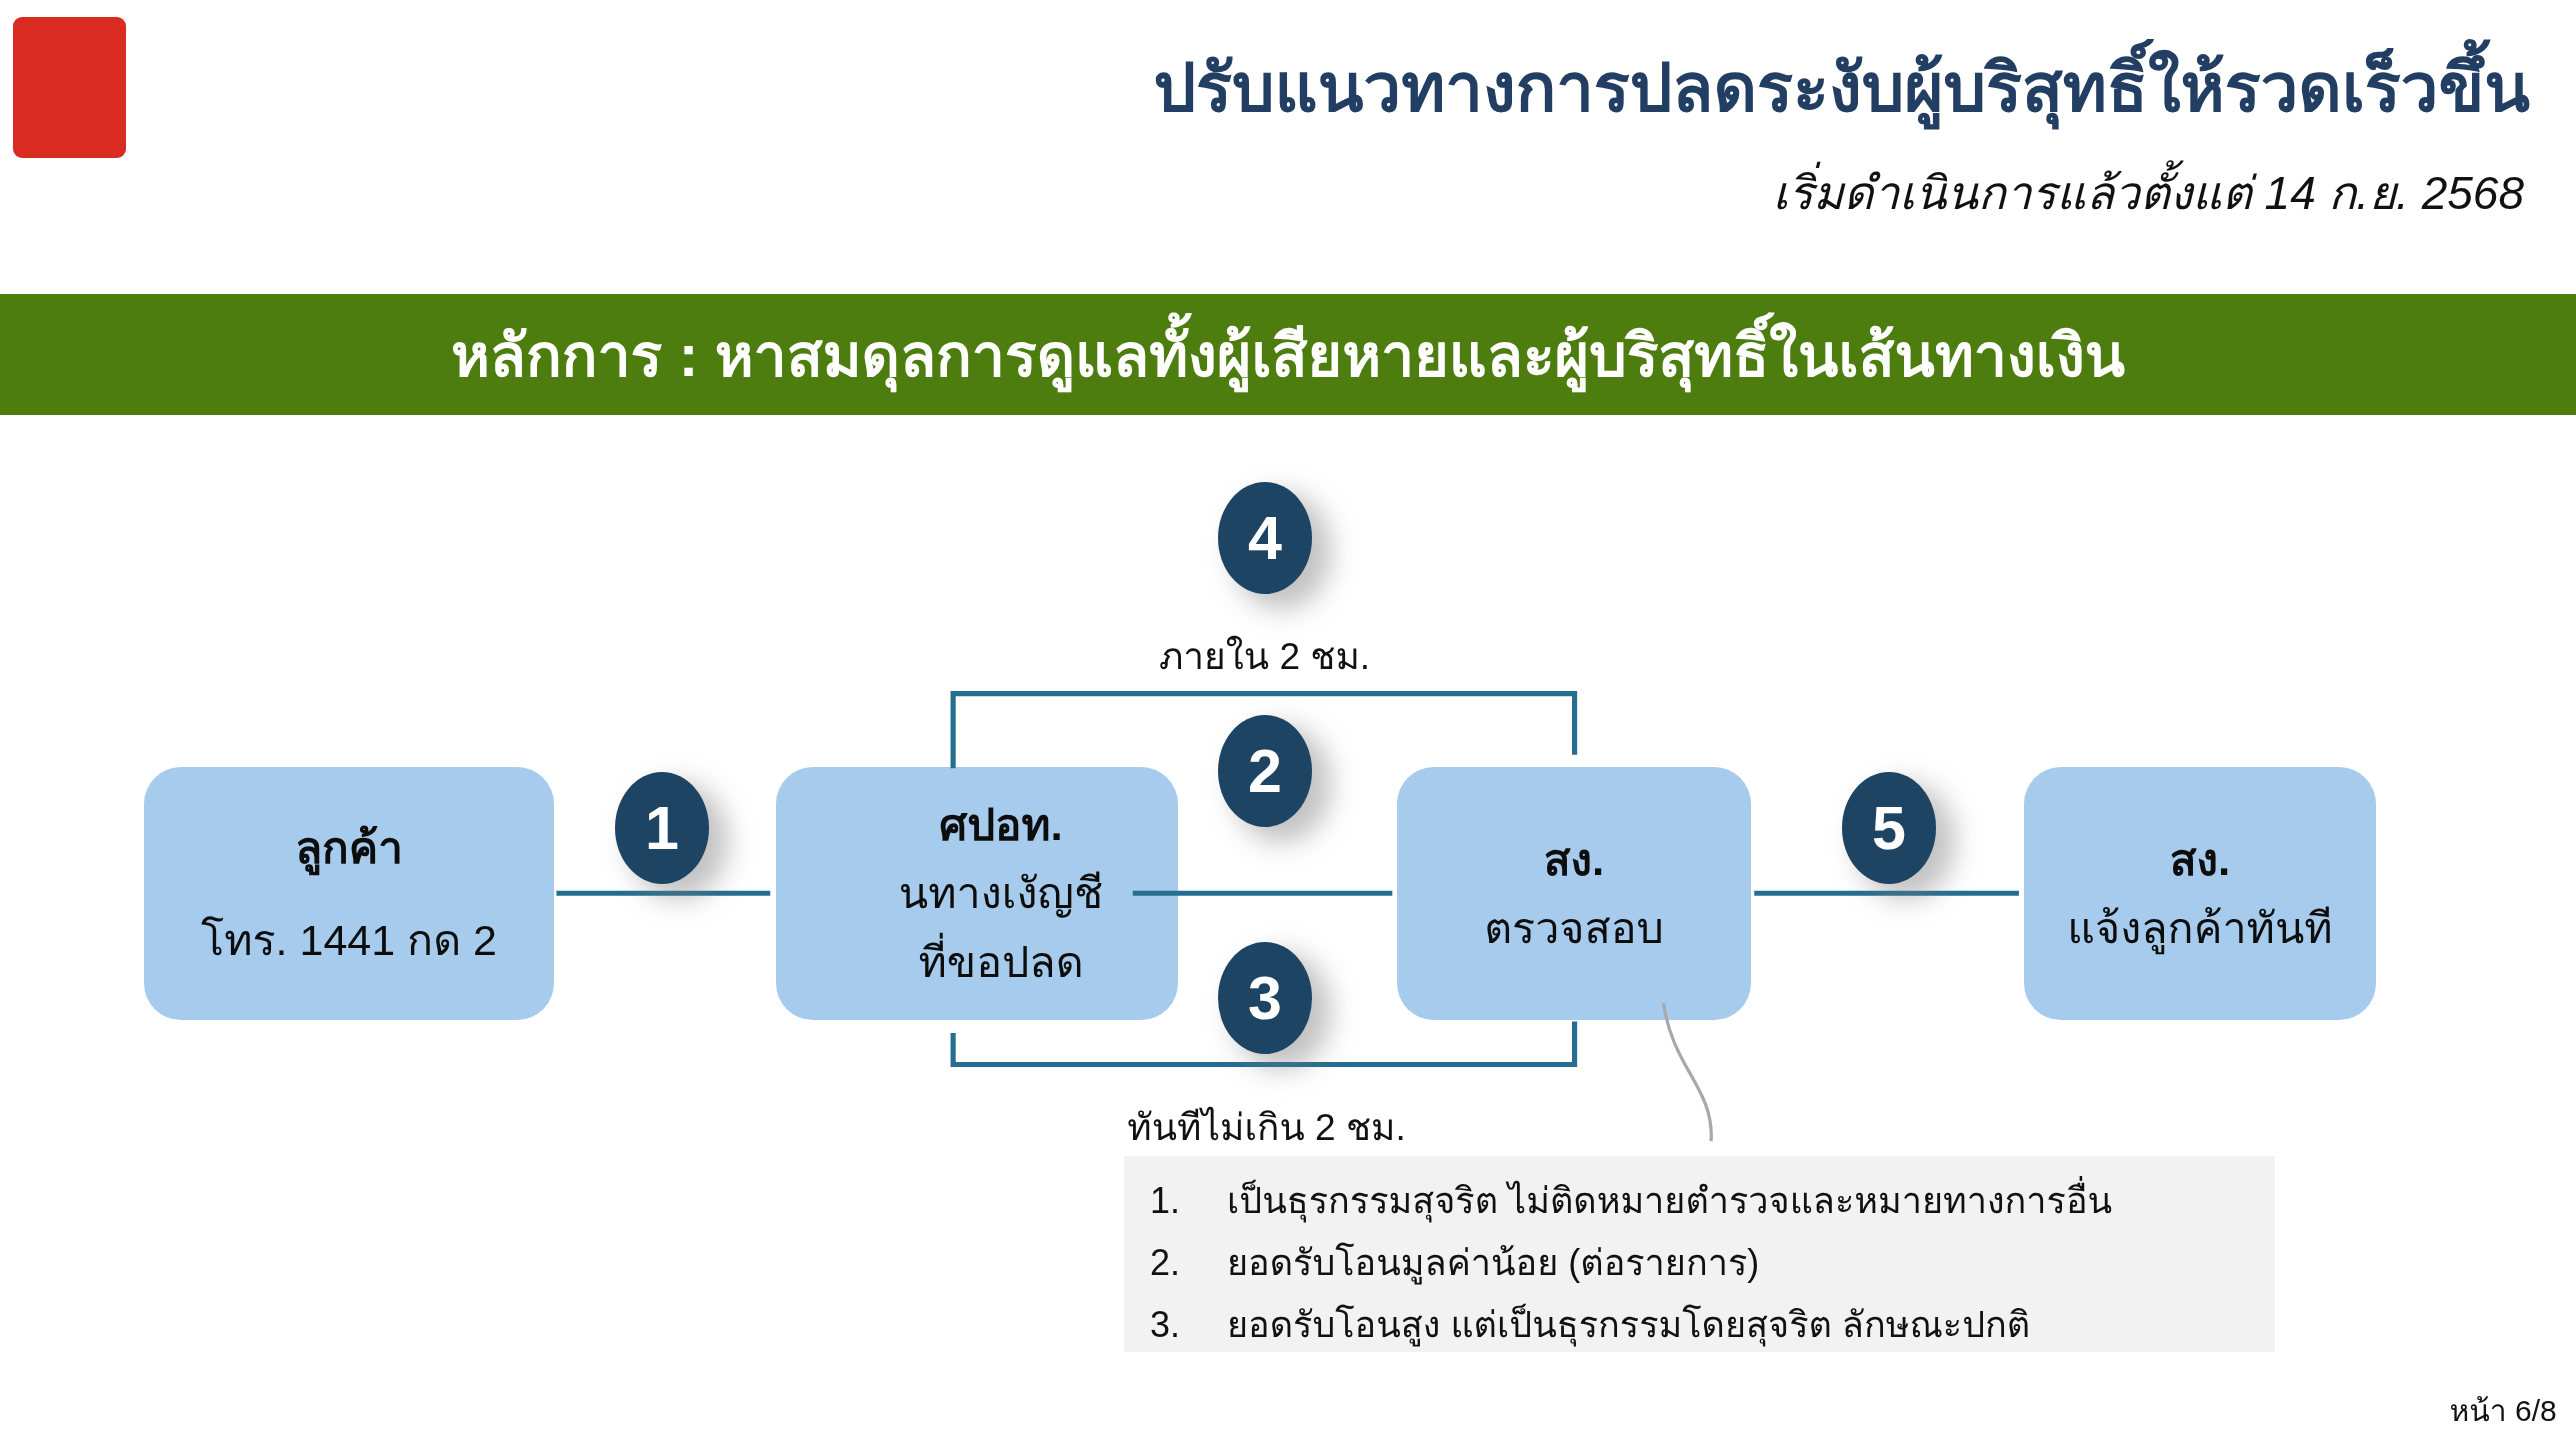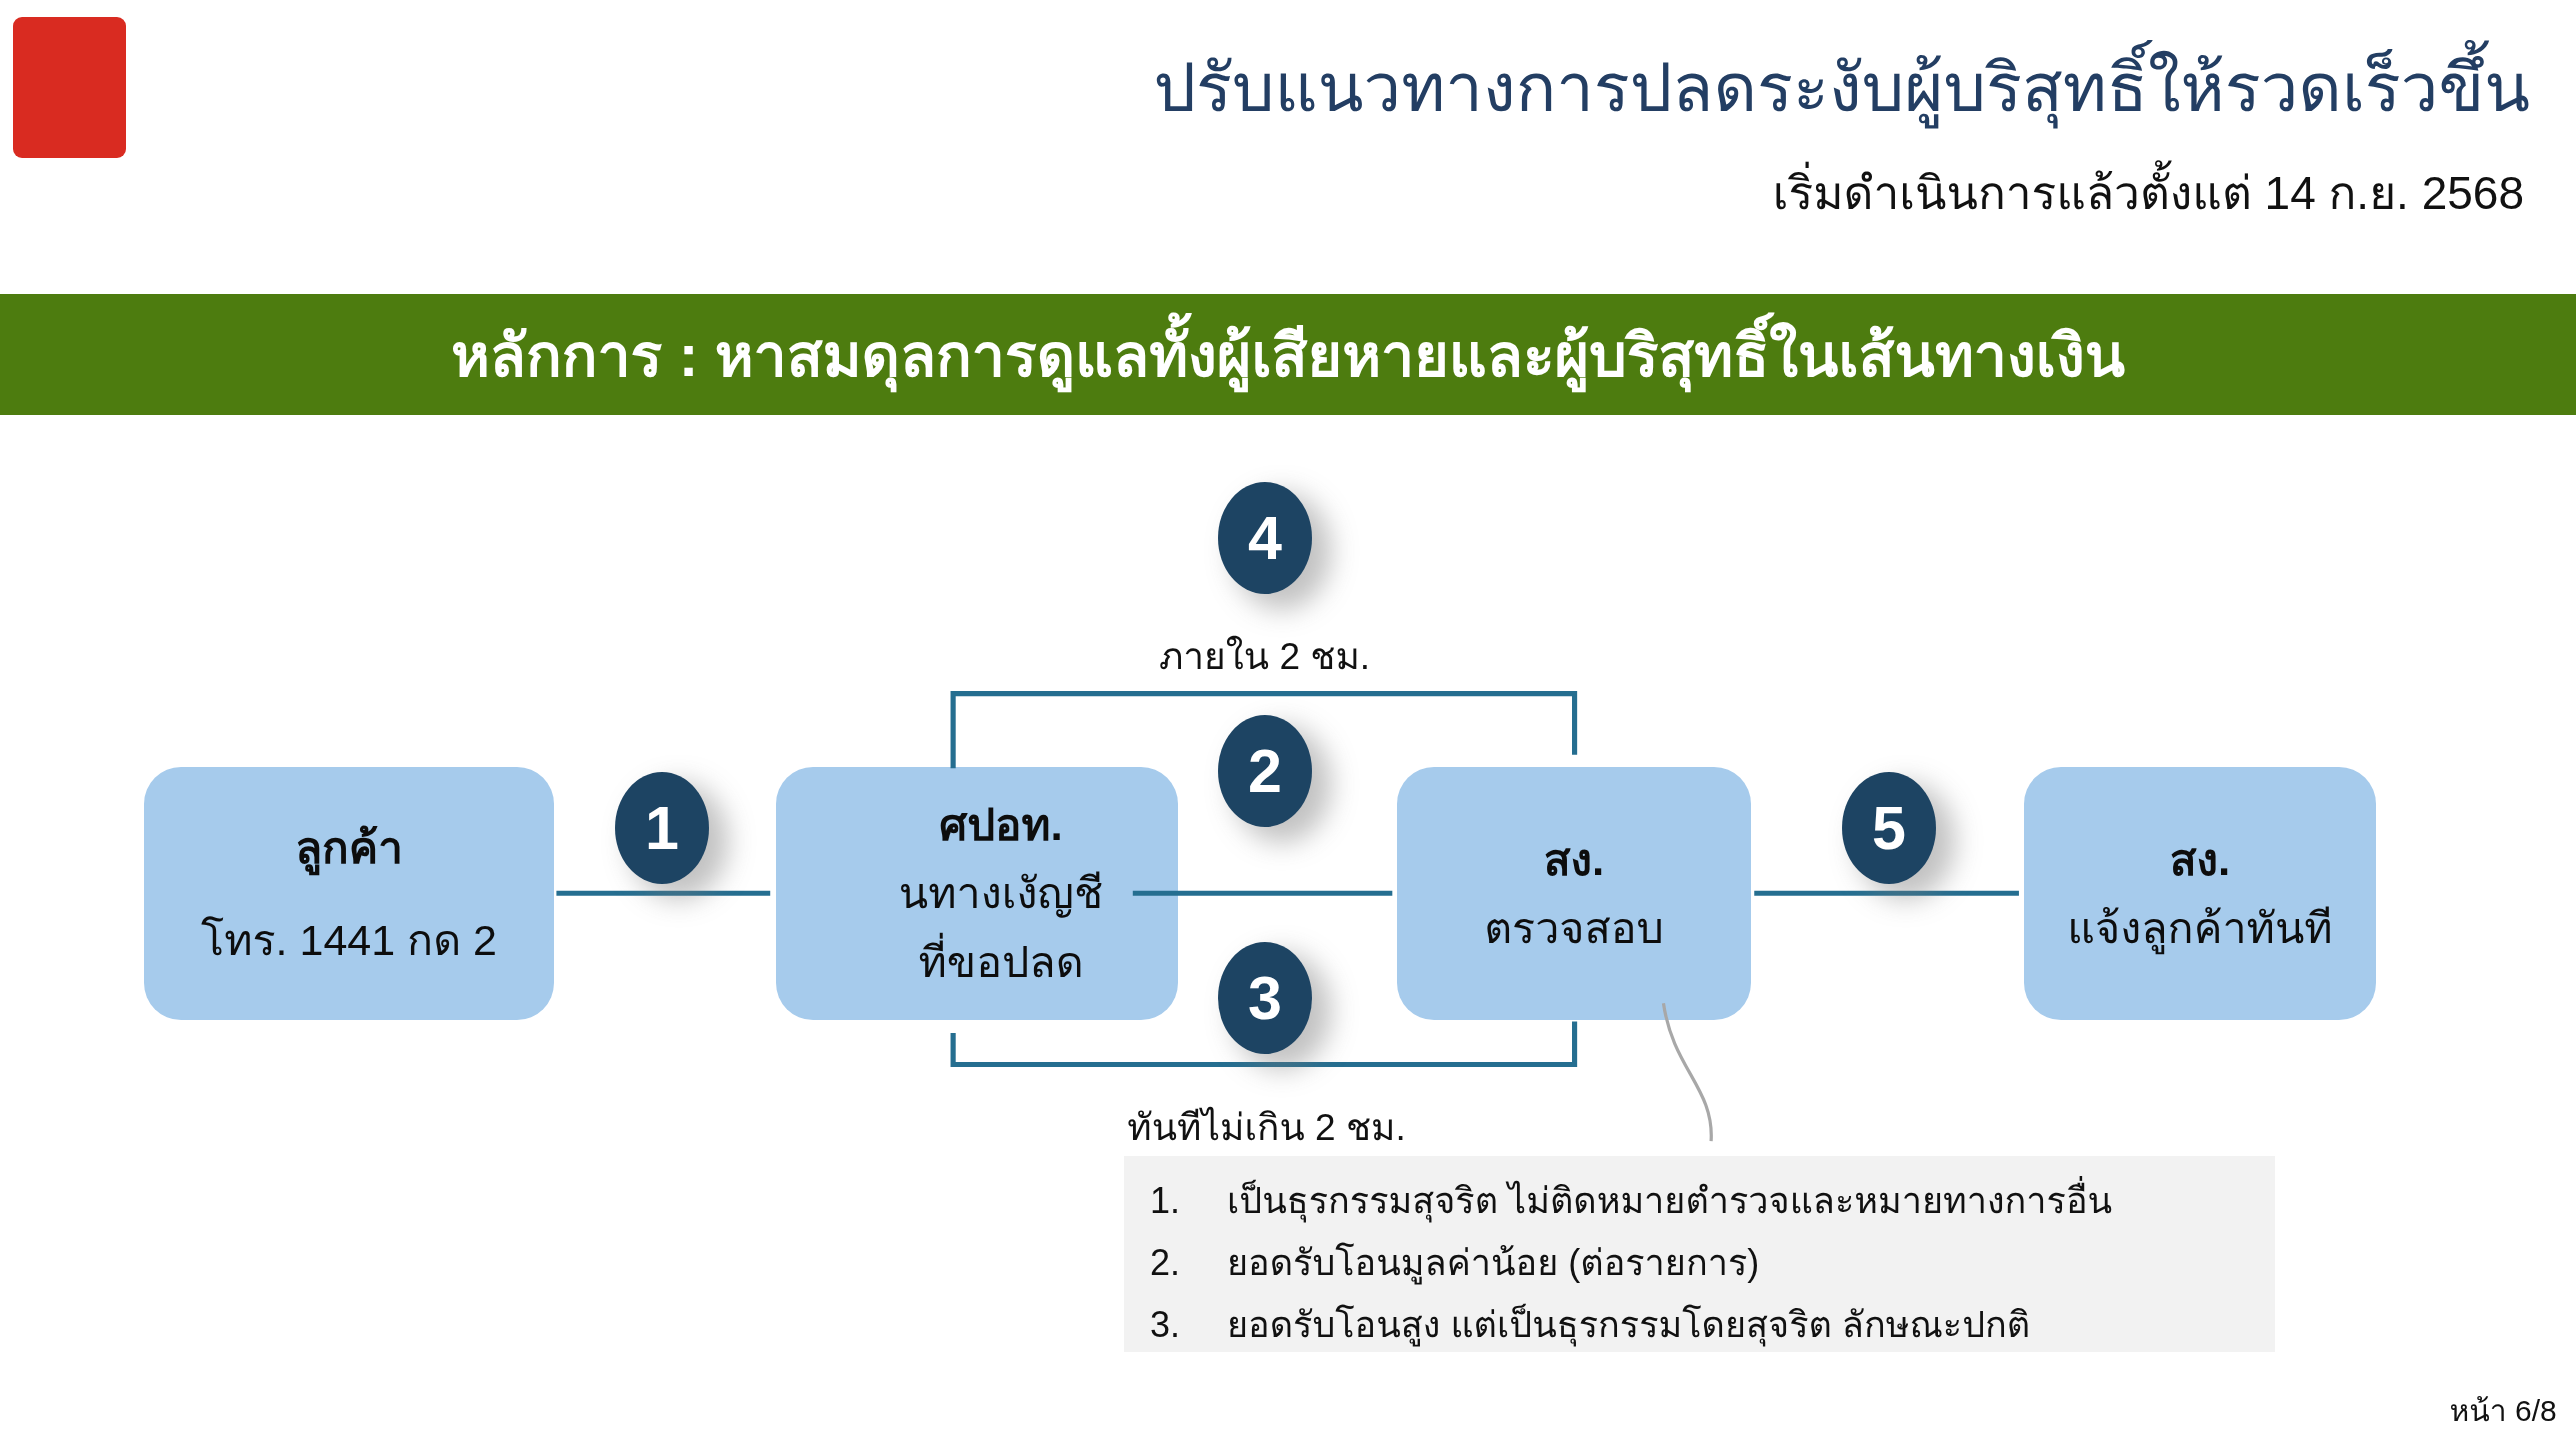--- a/index.html
+++ b/index.html
@@ -7,26 +7,26 @@
   .slide { position: relative; width: 2576px; height: 1449px; background: #ffffff; overflow: hidden; }
 
   .red-square {
     position: absolute; left: 13px; top: 16.7px; width: 113px; height: 141px;
     background: #d92b21; border-radius: 9px;
   }
 
   .title {
     position: absolute; top: 33px; left: 0; right: 46px;
     text-align: right; white-space: nowrap;
-    font-size: 67px; font-weight: 400; color: #233e63; line-height: 1.65;
+    font-size: 67px; font-weight: 700; color: #233e63; line-height: 1.65;
   }
   .subtitle {
     position: absolute; top: 162px; left: 0; right: 52px;
     text-align: right; white-space: nowrap;
-    font-size: 46px; font-weight: 400; color: #111111; line-height: 1.35;
+    font-size: 46px; font-weight: 400; color: #111111; line-height: 1.35; font-style: italic;
   }
 
   .banner {
     position: absolute; left: 0; top: 294px; width: 2576px; height: 121px;
     background: #4d7c0f; display: flex; align-items: center; justify-content: center;
   }
   .banner span {
     color: #ffffff; font-size: 59px; font-weight: 600; white-space: nowrap;
   }
 

